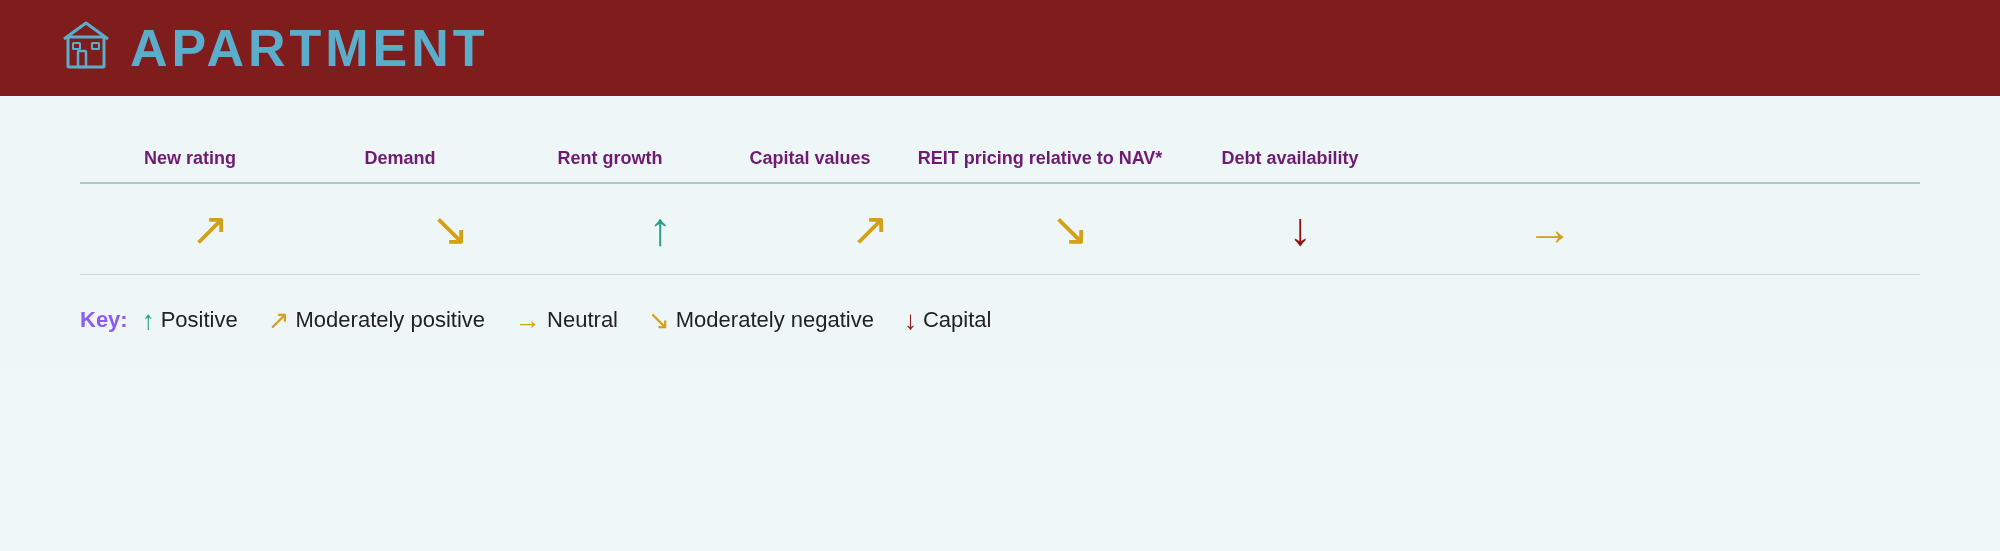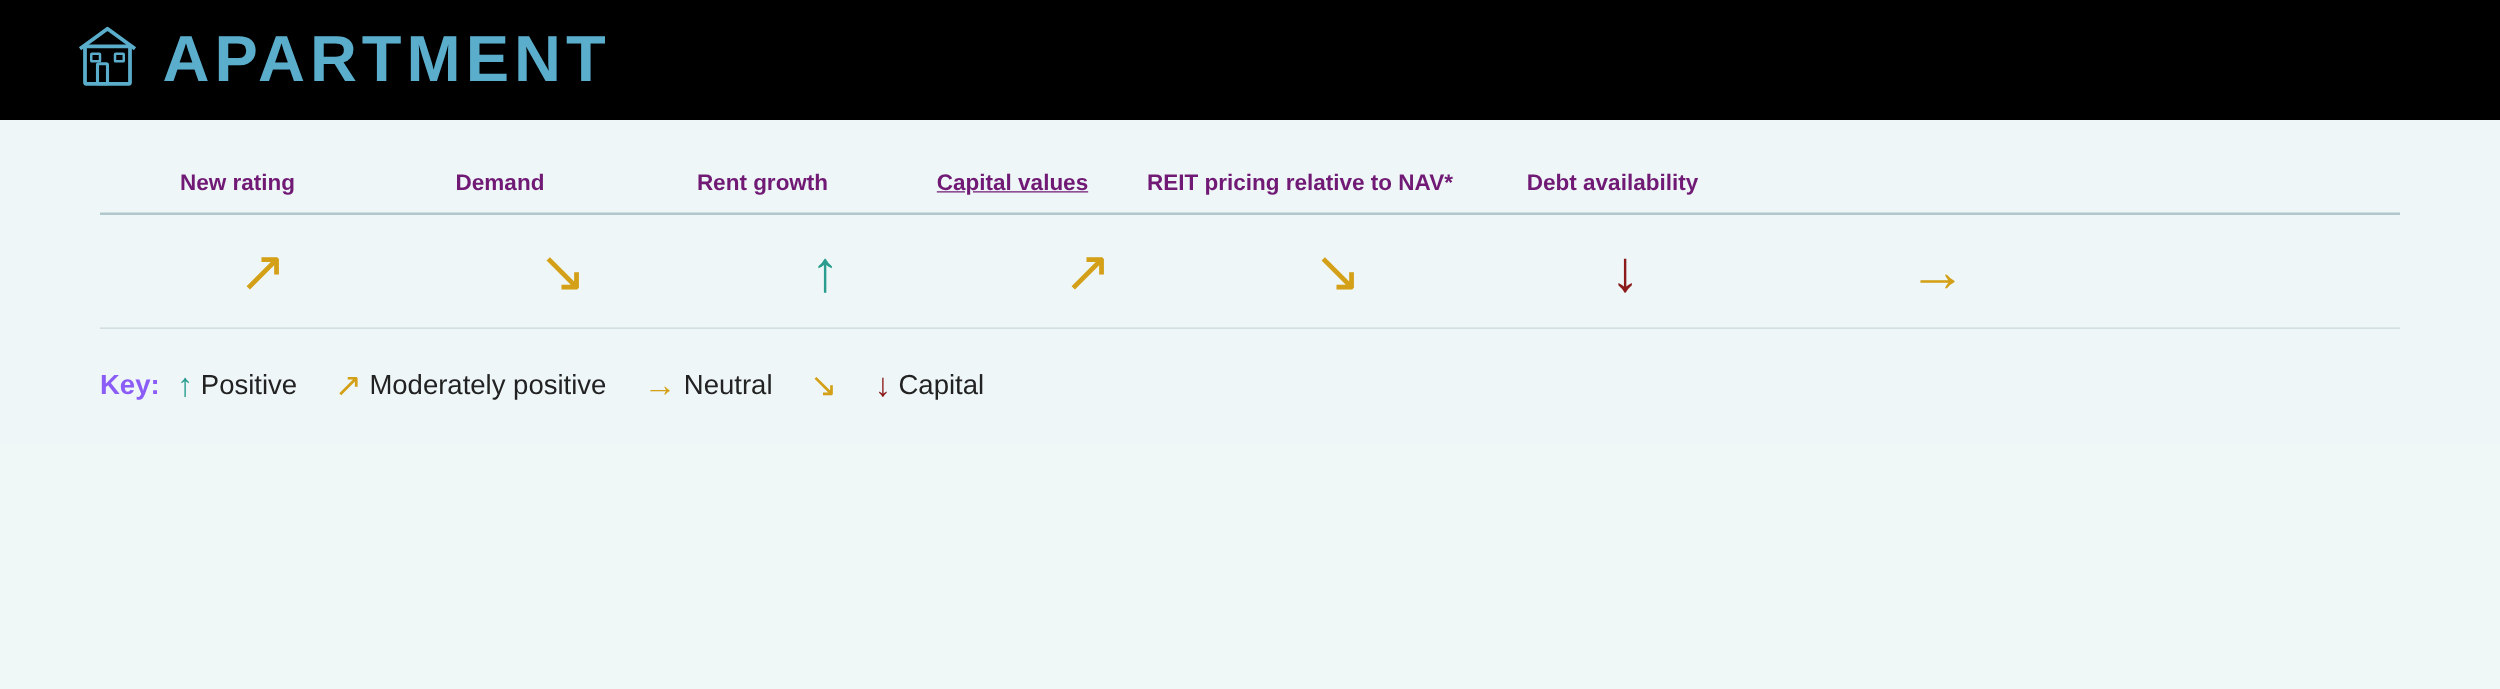--- a/index.html
+++ b/index.html
@@ -4,21 +4,21 @@
   <style>
     * { margin: 0; padding: 0; box-sizing: border-box; }
     body {
       font-family: 'Arial', sans-serif;
       background: #f0f7f7;
       width: 2000px;
       min-height: 551px;
     }
 
     .header {
-      background: #000000;
+      background: #7f1d1d;
       padding: 18px 60px 18px 60px;
       display: flex;
       align-items: center;
       gap: 18px;
     }
 
     .header-icon {
       color: #5aaecc;
       font-size: 42px;
       line-height: 1;
@@ -54,22 +54,22 @@
       color: #701a75;
       font-weight: 700;
       font-size: 18px;
       text-align: center;
       line-height: 1.2;
     }
 
     .col-header.sector { width: 260px; flex-shrink: 0; }
     .col-header.supply { width: 220px; flex-shrink: 0; }
     .col-header.demand { width: 200px; flex-shrink: 0; }
-    .col-header.rent { width: 220px; flex-shrink: 0; }
-    .col-header.capital { width: 180px; flex-shrink: 0; text-decoration: underline; }
+    .col-header.rent { width: 220px; flex-shrink: 0; margin-top: 12px; }
+    .col-header.capital { width: 180px; flex-shrink: 0; }
     .col-header.reit { width: 280px; flex-shrink: 0; }
     .col-header.debt { width: 220px; flex-shrink: 0; }
 
     .col-arrows {
       display: flex;
       align-items: center;
       padding: 22px 0 22px 0;
       border-bottom: 1.5px solid #c8d8db;
     }
 
@@ -175,20 +175,21 @@
     <div class="key-item">
       <span class="key-arrow color-yellow">↗</span>
       <span>Moderately positive</span>
     </div>
     <div class="key-item">
       <span class="key-arrow color-yellow">→</span>
       <span>Neutral</span>
     </div>
     <div class="key-item">
       <span class="key-arrow color-yellow">↘</span>
+      <span>Moderately negative</span>
     </div>
     <div class="key-item">
       <span class="key-arrow color-dark-red">↓</span>
       <span>Capital</span>
     </div>
   </div>
 
 </div>
 
 </body></html>

